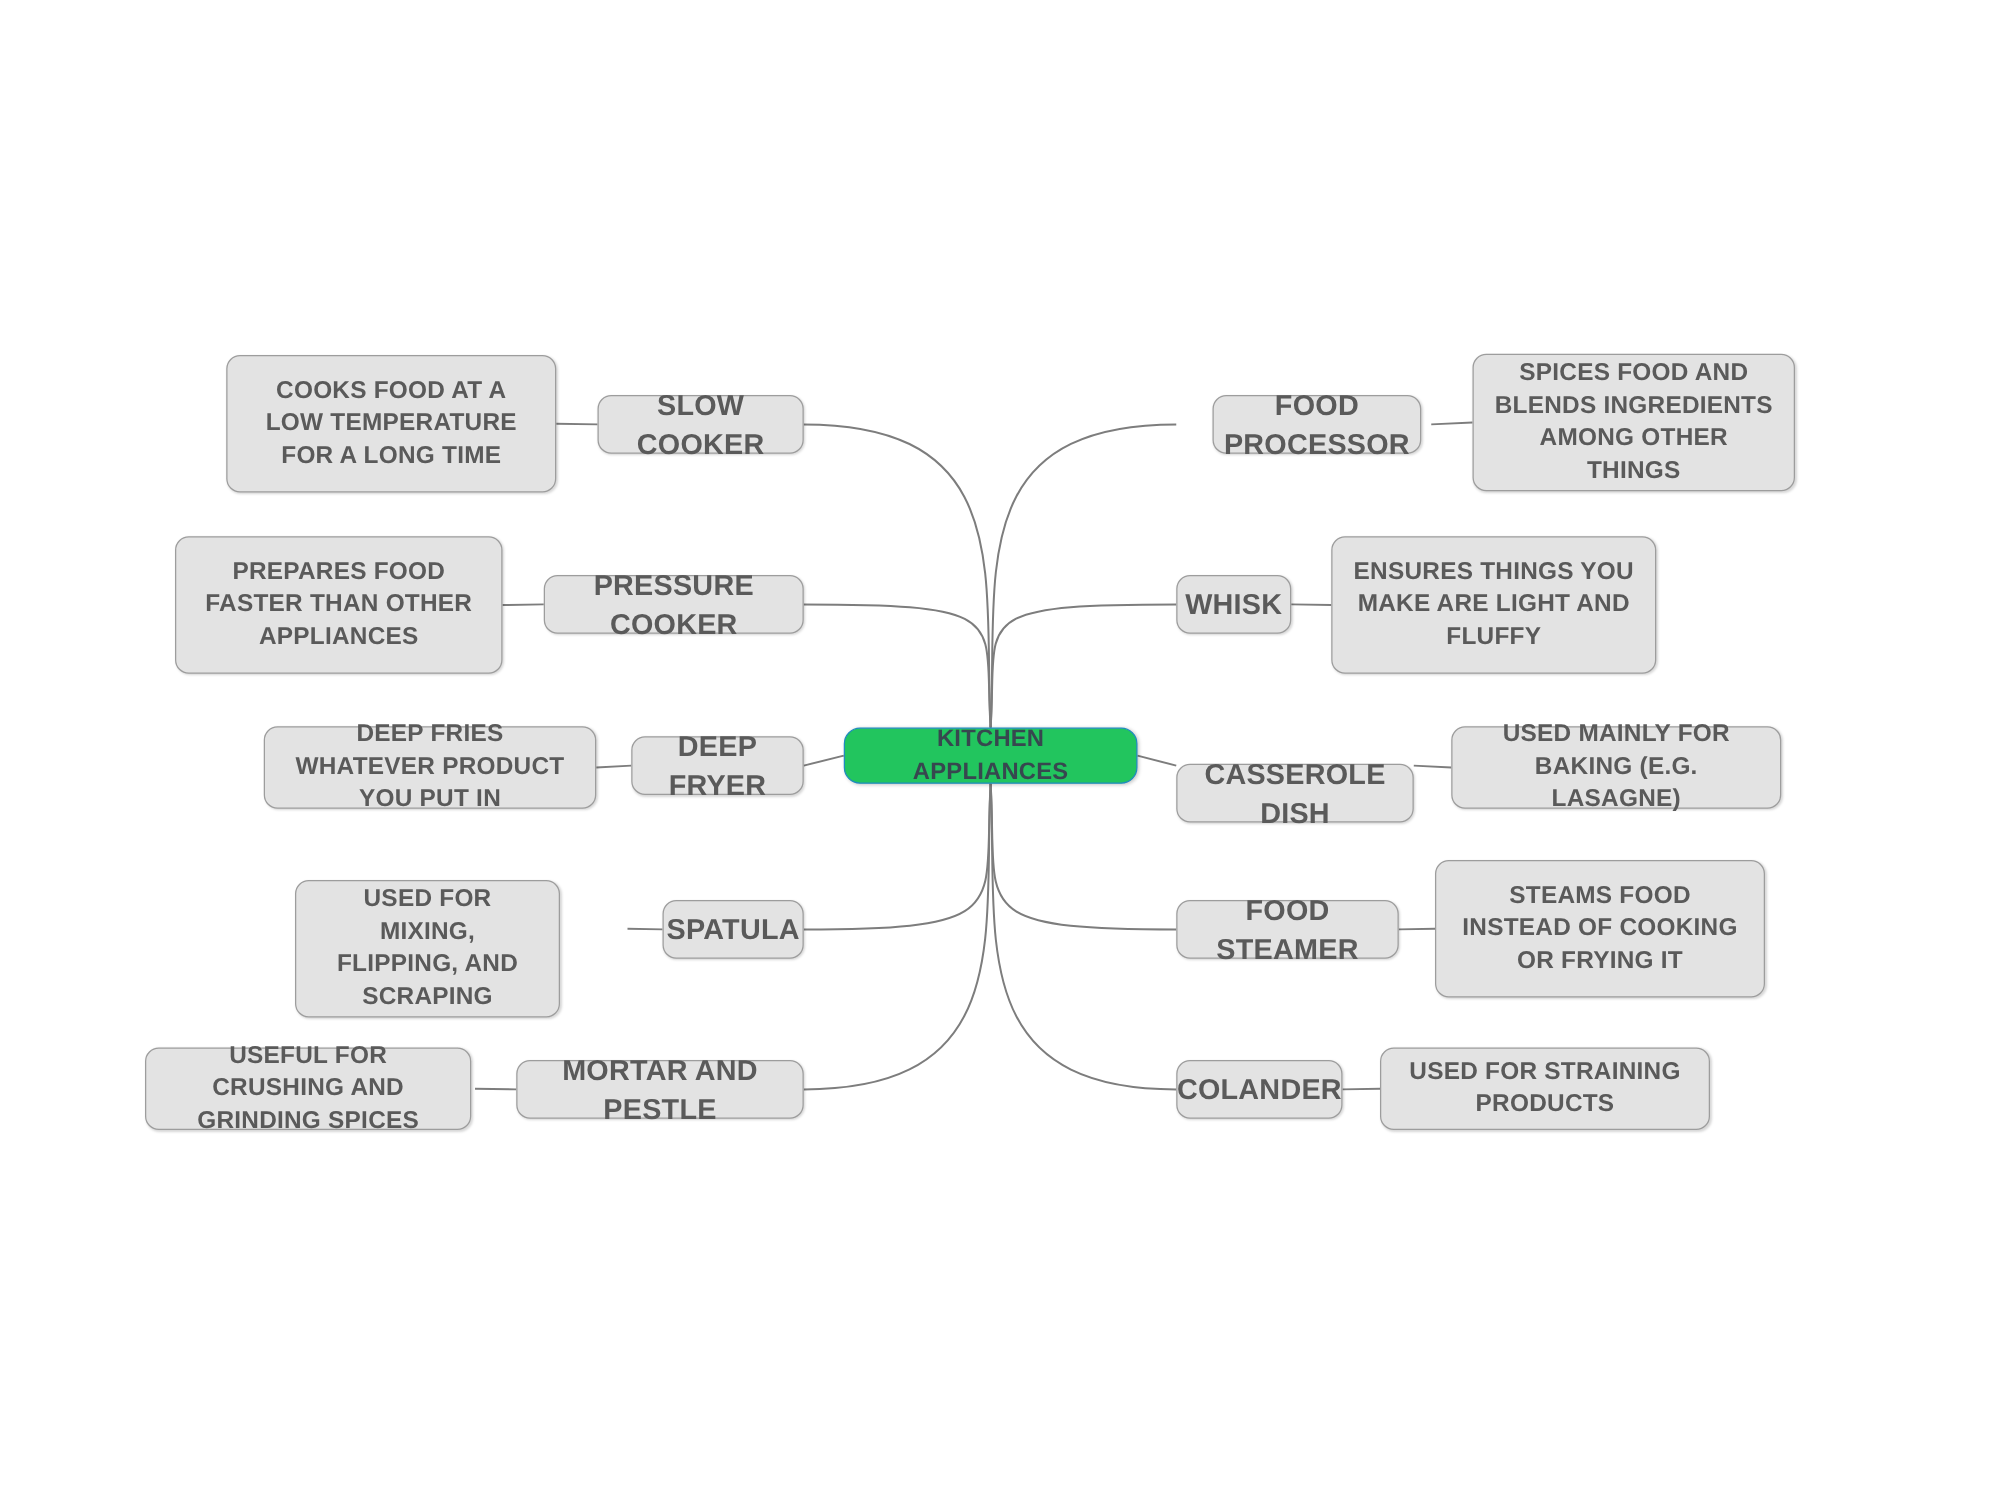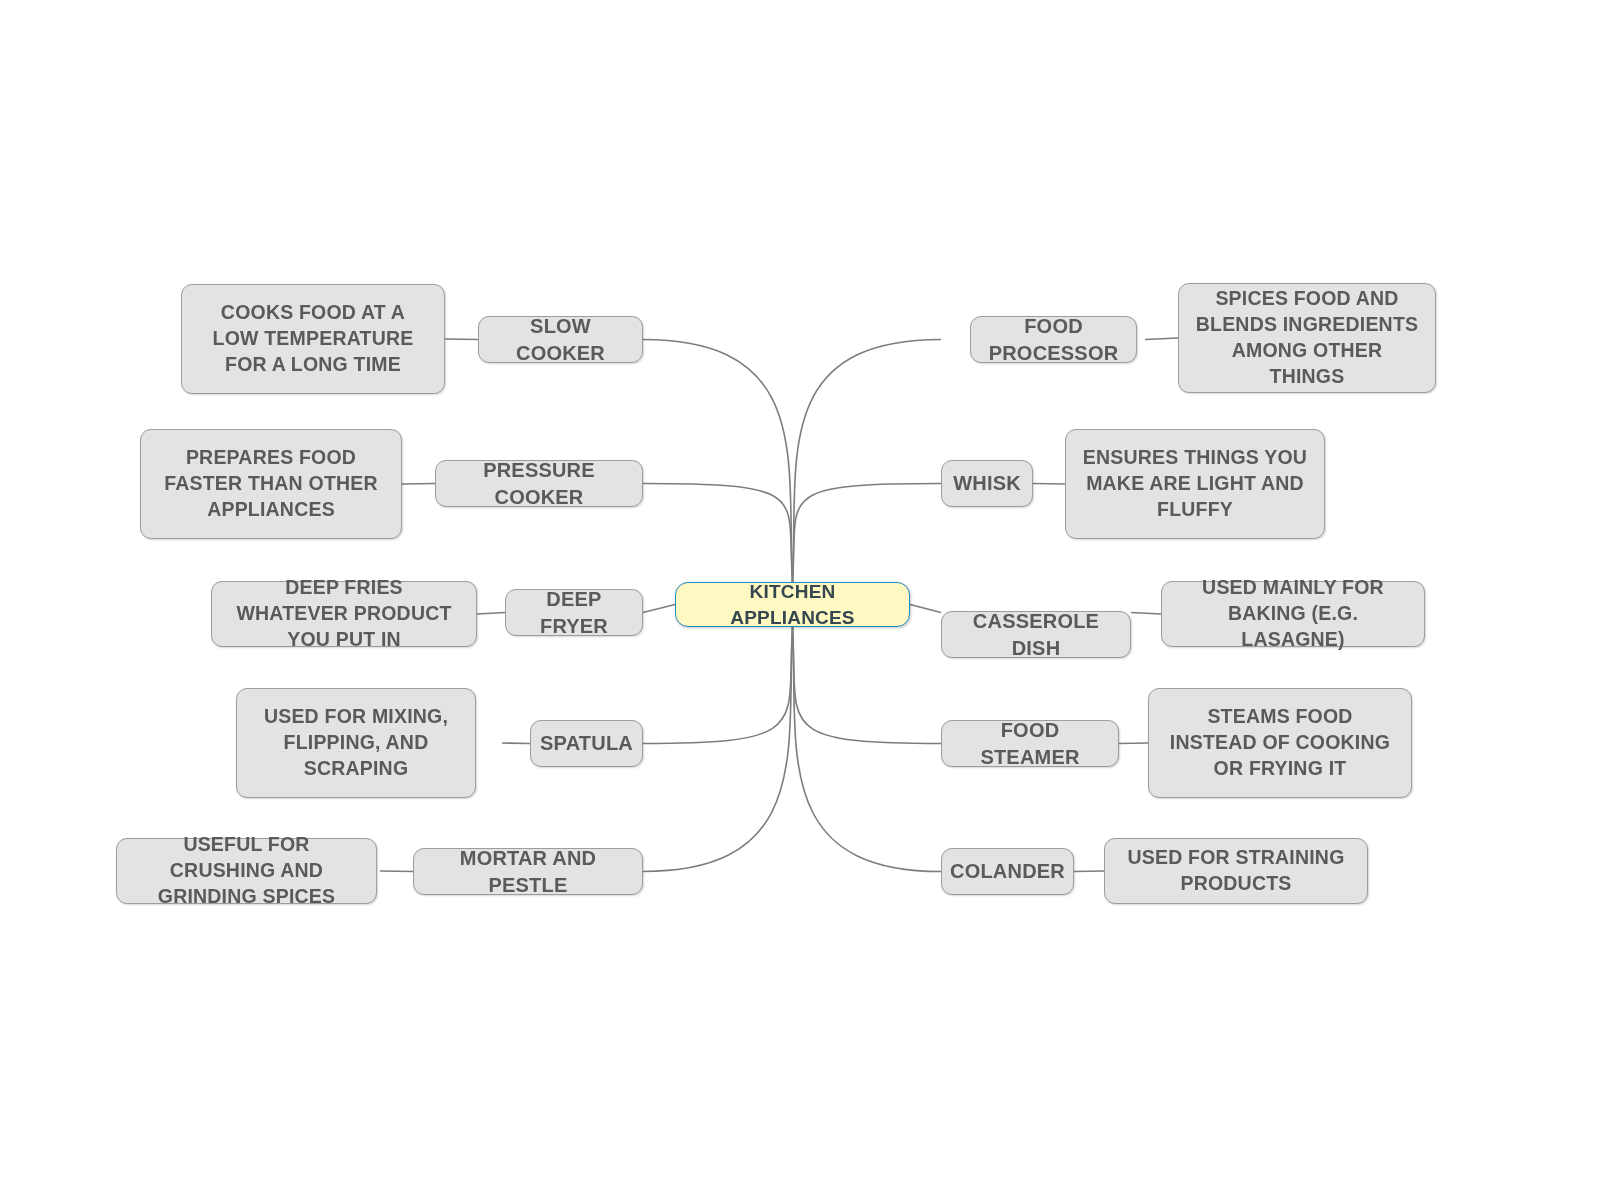--- a/index.html
+++ b/index.html
@@ -37,29 +37,29 @@
     border-radius: 11px;
     border: 1.5px solid #9d9d9d;
     background: #e3e3e3;
     color: #5a5a5a;
     font-weight: bold;
     letter-spacing: 0.2px;
     line-height: 1.33;
     box-shadow: 1px 1px 2px rgba(0,0,0,0.16);
   }
   .node.topic {
-    font-size: 20px;
+    font-size: 23px;
     padding: 6px 14px;
   }
   .node.detail {
     font-size: 19.5px;
     padding: 8px 16px;
   }
   .node.central {
-    background: #fef9c3;
+    background: #22c55e;
     border: 1.5px solid #1f8cbf;
     color: #37474f;
     font-size: 19px;
     border-radius: 13px;
     padding: 6px 16px;
     box-shadow: 1px 1px 3px rgba(0,0,0,0.22);
   }
 </style>
 </head>
 <body>
@@ -88,21 +88,21 @@
       <path d="M 792.5 627 C 798.5 747, 771 871.5, 941 871.5" fill="none" stroke="#7d7d7d" stroke-width="1.6"></path>
     </svg>
 <div class="node central" style="left: 675px; top: 582px; width: 235px; height: 45px;">KITCHEN APPLIANCES</div>
     <div class="node topic" style="left: 478px; top: 316px; width: 165px; height: 47px;">SLOW COOKER</div>
     <div class="node detail" style="left: 181px; top: 284px; width: 264px; height: 110px;">COOKS FOOD AT A LOW TEMPERATURE FOR A LONG TIME</div>
     <div class="node topic" style="left: 435px; top: 460px; width: 208px; height: 47px;">PRESSURE COOKER</div>
     <div class="node detail" style="left: 140px; top: 429px; width: 262px; height: 110px;">PREPARES FOOD FASTER THAN OTHER APPLIANCES</div>
     <div class="node topic" style="left: 505px; top: 589px; width: 138px; height: 47px;">DEEP FRYER</div>
     <div class="node detail" style="left: 211px; top: 581px; width: 266px; height: 66px;">DEEP FRIES WHATEVER PRODUCT YOU PUT IN</div>
     <div class="node topic" style="left: 530px; top: 720px; width: 113px; height: 47px;">SPATULA</div>
-    <div class="node detail" style="left: 236px; top: 688px; width: 240px; height: 110px;">USED FOR MIXING, FLIPPING, AND SCRAPING</div>
+    <div class="node detail" style="left: 236px; top: 704px; width: 212px; height: 110px;">USED FOR MIXING, FLIPPING, AND SCRAPING</div>
     <div class="node topic" style="left: 413px; top: 848px; width: 230px; height: 47px;">MORTAR AND PESTLE</div>
     <div class="node detail" style="left: 116px; top: 838px; width: 261px; height: 66px;">USEFUL FOR CRUSHING AND GRINDING SPICES</div>
     <div class="node topic" style="left: 970px; top: 316px; width: 167px; height: 47px;">FOOD PROCESSOR</div>
     <div class="node detail" style="left: 1178px; top: 283px; width: 258px; height: 110px;">SPICES FOOD AND BLENDS INGREDIENTS AMONG OTHER THINGS</div>
     <div class="node topic" style="left: 941px; top: 460px; width: 92px; height: 47px;">WHISK</div>
     <div class="node detail" style="left: 1065px; top: 429px; width: 260px; height: 110px;">ENSURES THINGS YOU MAKE ARE LIGHT AND FLUFFY</div>
     <div class="node topic" style="left: 941px; top: 611px; width: 190px; height: 47px;">CASSEROLE DISH</div>
     <div class="node detail" style="left: 1161px; top: 581px; width: 264px; height: 66px;">USED MAINLY FOR BAKING (E.G. LASAGNE)</div>
     <div class="node topic" style="left: 941px; top: 720px; width: 178px; height: 47px;">FOOD STEAMER</div>
     <div class="node detail" style="left: 1148px; top: 688px; width: 264px; height: 110px;">STEAMS FOOD INSTEAD OF COOKING OR FRYING IT</div>

